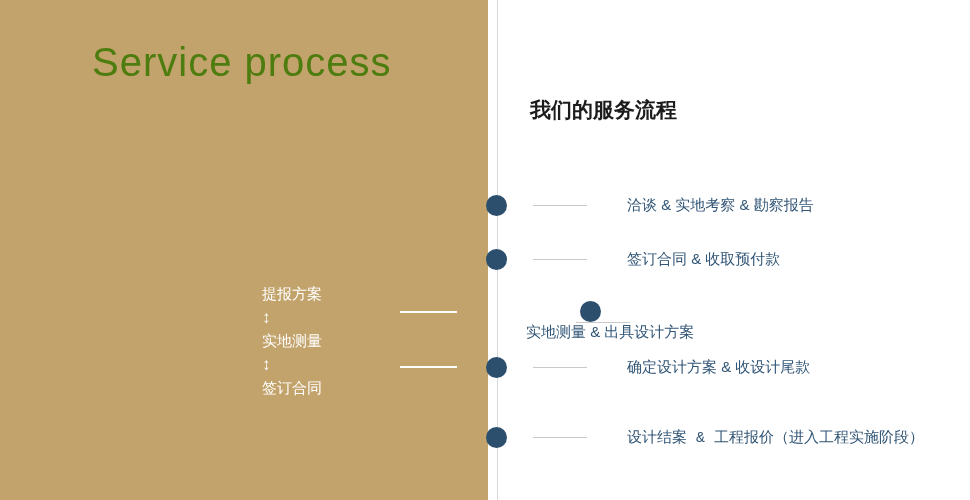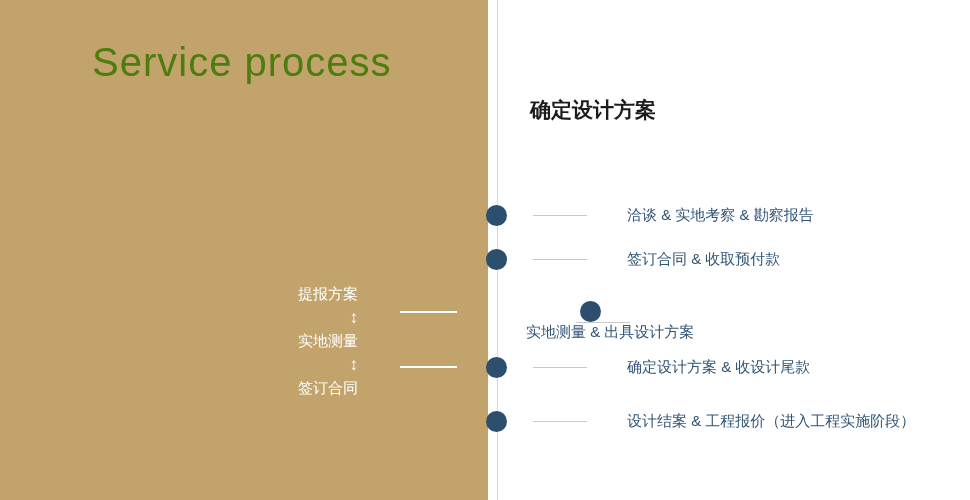--- a/index.html
+++ b/index.html
@@ -73,21 +73,21 @@
     font-size:15px;
     color:#315576;
     white-space:nowrap;
   }
 
   
   .revision-flow{
     position:absolute;
     left:262px;top:284px;
     width:96px;
-    text-align:right;
+    text-align:left;
     color:#ffffff;
   }
   .flow-step{
     font-size:15px;
     line-height:20px;
     color:#ffffff;
   }
   .updown-arrow{
     font-size:17px;
     line-height:27px;
@@ -106,34 +106,34 @@
 </head>
 <body>
 
 <div class="canvas">
 
   <div class="gold-panel"></div>
   <div class="divider-line"></div>
 
   <div class="service-title">Service process</div>
 
-  <div class="section-heading">确定设计方案</div>
+  <div class="section-heading">我们的服务流程</div>
 
   <div class="revision-flow">
     <div class="flow-step">提报方案</div>
     <div class="updown-arrow">↕</div>
     <div class="flow-step">实地测量</div>
     <div class="updown-arrow">↕</div>
     <div class="flow-step">签订合同</div>
   </div>
 
   <div class="connector-line c1"></div>
   <div class="connector-line c2"></div>
 
-  <div class="timeline-row" style="top:204px;">
+  <div class="timeline-row" style="top:194px;">
     <div class="timeline-dot"></div>
     <div class="dash-line"></div>
     <div class="step-label">洽谈 &amp; 实地考察 &amp; 勘察报告</div>
   </div>
 
   <div class="timeline-row" style="top:248px;text-align:center;">
     <div class="timeline-dot"></div>
     <div class="dash-line"></div>
     <div class="step-label">签订合同 &amp; 收取预付款</div>
   </div>
@@ -143,19 +143,19 @@
     <div class="dash-line"></div>
     <div class="step-label">实地测量 &amp; 出具设计方案</div>
   </div>
 
   <div class="timeline-row" style="top:356px;align-items:center;">
     <div class="timeline-dot"></div>
     <div class="dash-line"></div>
     <div class="step-label">确定设计方案 &amp; 收设计尾款</div>
   </div>
 
-  <div class="timeline-row" style="top:410px;">
+  <div class="timeline-row" style="top:426px;font-family:Liberation Mono, monospace;">
     <div class="timeline-dot"></div>
     <div class="dash-line"></div>
     <div class="step-label">设计结案 &amp; 工程报价（进入工程实施阶段）</div>
   </div>
 
 </div>
 
 </body></html>

